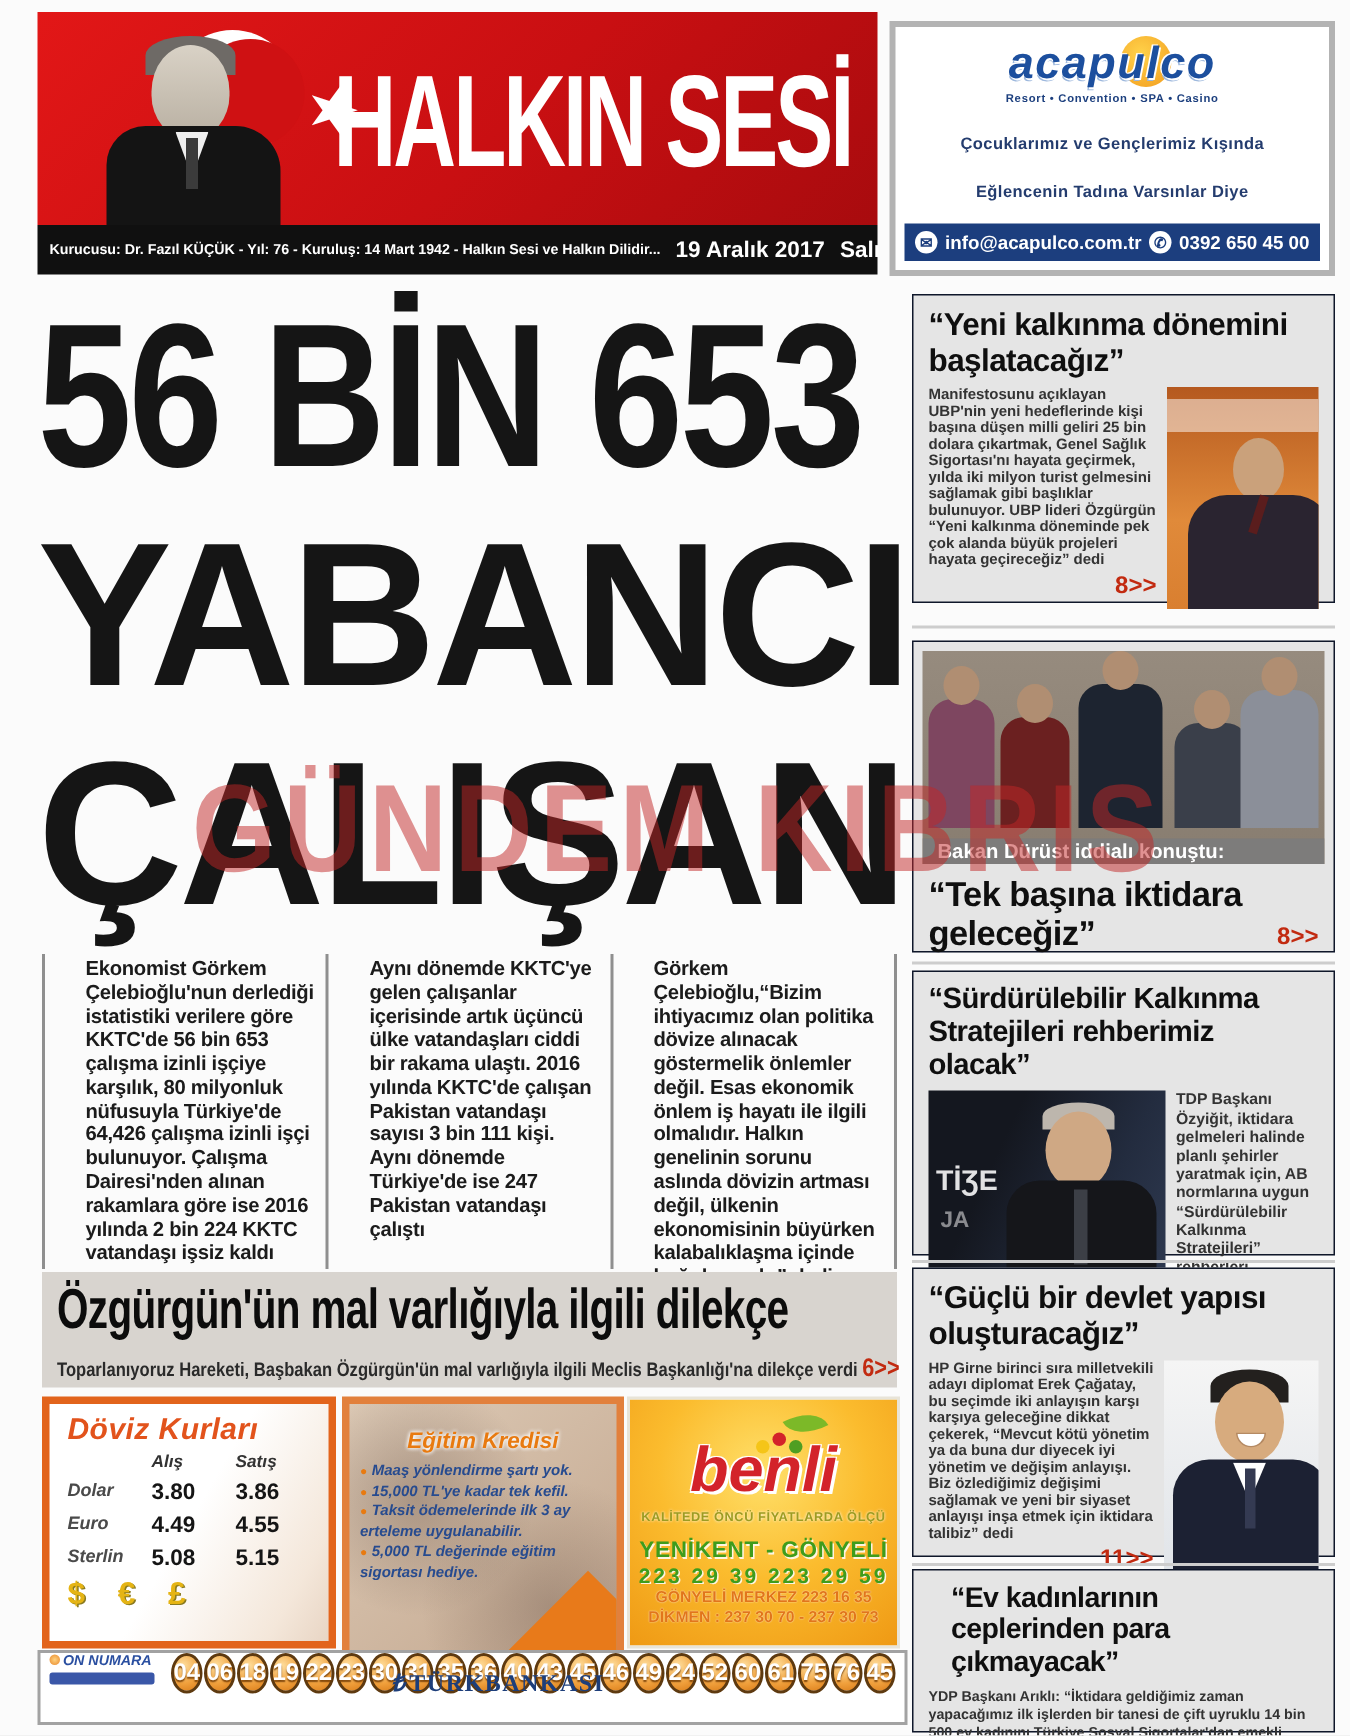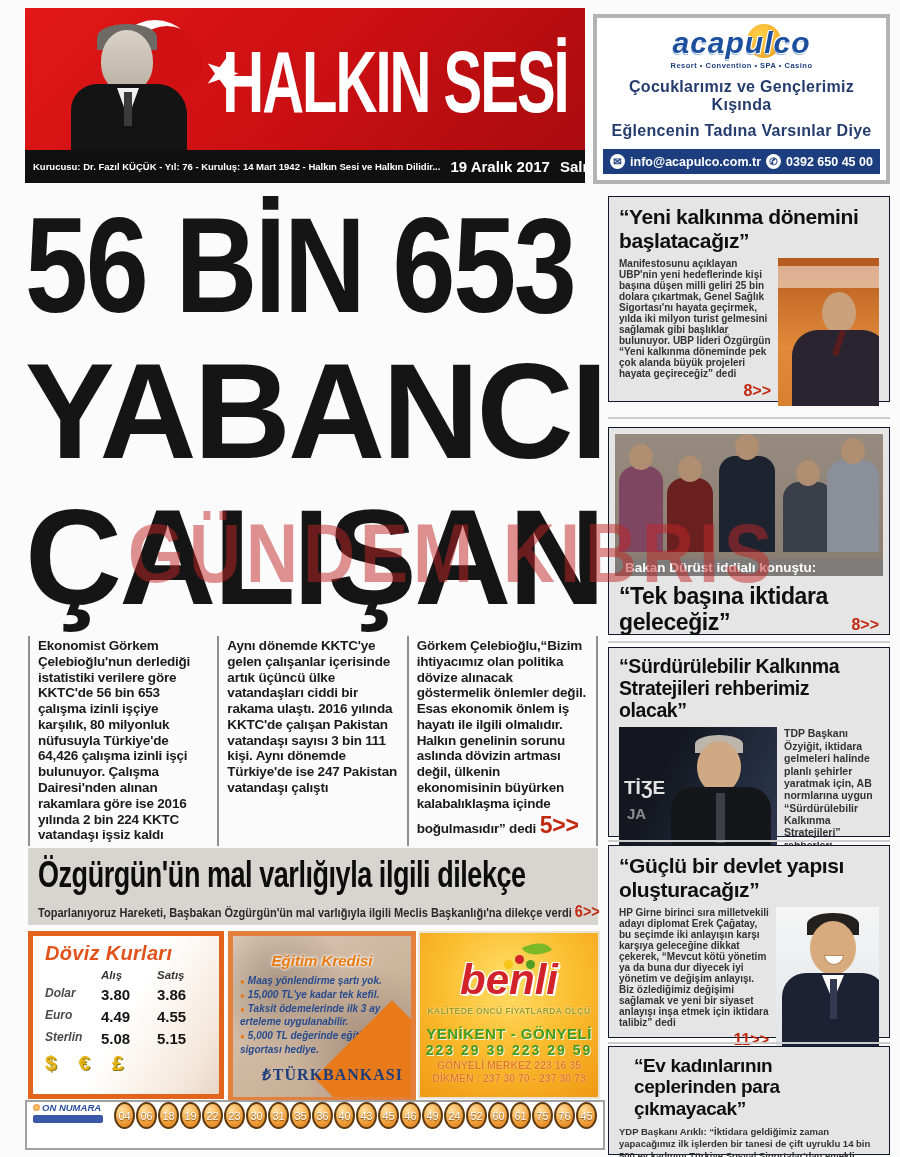--- a/index.html
+++ b/index.html
@@ -35,42 +35,42 @@
   .date-line span{margin-left:10px;}
 
   
   .acapulco{position:absolute;left:593px;top:14px;width:297px;height:170px;background:#fff;
     border:4px solid #b3b3b3;box-sizing:border-box;text-align:center;}
   .aca-sun{position:absolute;left:150px;top:6px;width:34px;height:34px;border-radius:50%;
     background:radial-gradient(circle at 40% 35%,#ffd24a,#f29c1f);}
   .aca-brand{position:relative;margin-top:8px;font-size:30px;font-weight:900;font-style:italic;
     color:#1c4f9e;text-shadow:1px 1px 0 #fff,-1px -1px 0 #fff,0 2px 0 #9db8dd;letter-spacing:1px;}
   .aca-sub{font-size:7.5px;font-weight:bold;color:#1c3f7e;letter-spacing:.5px;margin-top:1px;}
-  .aca-line{font-size:16px;font-weight:bold;color:#243c6e;margin-top:8px;letter-spacing:.3px;}
+  .aca-line{font-size:11px;font-weight:bold;color:#243c6e;margin-top:20px;letter-spacing:.3px;}
   .aca-bar{position:absolute;left:6px;right:6px;bottom:6px;height:25px;background:#1c3e7e;
     color:#fff;font-size:12.5px;font-weight:bold;display:flex;align-items:center;justify-content:center;gap:5px;}
   .aca-ic{display:inline-flex;width:15px;height:15px;border-radius:50%;background:#fff;color:#1c3e7e;
     font-size:10px;align-items:center;justify-content:center;}
 
   
   .headline{position:absolute;left:25px;top:192px;width:575px;height:438px;}
   .hl{height:146px;display:flex;align-items:center;font-weight:900;font-size:96px;
     letter-spacing:-2px;color:#151515;white-space:nowrap;transform-origin:left center;}
   .hl1{transform:scale(1.18,1.42);}
   .hl2{transform:scale(1.40,1.42);}
   .hl3{transform:scale(1.40,1.42);}
 
   .watermark{position:absolute;left:128px;top:506px;z-index:40;pointer-events:none;
     font-size:72px;font-weight:bold;color:rgba(193,38,38,.5);letter-spacing:5px;
     white-space:nowrap;transform:scaleY(1.15);transform-origin:left top;}
 
   
   .lead{position:absolute;left:28px;top:636px;width:570px;height:210px;display:flex;
     border-left:2px solid #8f8f8f;border-right:2px solid #8f8f8f;box-sizing:border-box;}
-  .lcol{flex:1;padding:2px 8px 0 8px;font-size:13.5px;font-weight:bold;line-height:1.17;
+  .lcol{flex:1;padding:2px 8px 0 27px;font-size:13.5px;font-weight:bold;line-height:1.17;
     color:#1b1b1b;letter-spacing:-.2px;}
   .lcol + .lcol{border-left:2px solid #8f8f8f;}
   .pref{color:#c22a10;font-weight:900;}
   .pref-big{font-size:23px;}
 
   
   .banner{position:absolute;left:28px;top:848px;width:570px;height:77px;background:#d8d4cf;
     box-sizing:border-box;padding:5px 10px 0;}
   .banner-title{font-size:30px;font-weight:900;color:#0c0c0c;letter-spacing:-.5px;
     white-space:nowrap;transform:scale(.9,1.25);transform-origin:left top;}
@@ -84,21 +84,21 @@
     padding:6px 0 0 12px;}
   .dv-title{color:#e2531c;font-weight:900;font-style:italic;font-size:20px;letter-spacing:.3px;}
   .dv-grid{display:grid;grid-template-columns:56px 56px 56px;margin-top:4px;row-gap:5px;}
   .dv-h{font-size:11.5px;font-weight:bold;font-style:italic;color:#333;}
   .dv-n{font-size:12px;font-weight:bold;font-style:italic;color:#4a4a4a;}
   .dv-v{font-size:15px;font-weight:900;color:#151515;}
   .dv-symbols{margin-top:4px;font-size:21px;font-weight:900;color:#e5b414;letter-spacing:8px;
     text-shadow:1px 1px 0 #8a7a20;}
 
   
-  .tbank{position:absolute;left:228px;top:931px;width:188px;height:171px;background:#e2803c;
+  .tbank{position:absolute;left:228px;top:931px;width:188px;height:218px;background:#e2803c;
     box-sizing:border-box;padding:5px;}
   .tb-inner{position:relative;width:100%;height:100%;overflow:hidden;box-sizing:border-box;
     background:
       radial-gradient(circle at 25% 30%,rgba(90,70,60,.35),transparent 40%),
       radial-gradient(circle at 75% 65%,rgba(90,70,60,.3),transparent 45%),
       linear-gradient(140deg,#ddcab6,#cbb29b 60%,#bda28d);
     padding:16px 7px 0;}
   .tb-inner::after{content:"";position:absolute;right:-36px;bottom:-36px;width:110px;height:110px;
     background:#e87a1a;transform:rotate(45deg);}
   .tb-title{color:#e87a10;font-weight:900;font-style:italic;font-size:15px;text-align:center;
@@ -134,21 +134,21 @@
   .lotto{position:absolute;left:25px;top:1100px;width:580px;height:50px;background:#fff;
     border:2px solid #a2a2a2;box-sizing:border-box;display:flex;align-items:flex-start;padding:0 6px;gap:5px;}
   .lt-logo{width:76px;flex:none;}
   .lt-name{color:#2a4fa0;font-size:9.5px;font-weight:900;font-style:italic;white-space:nowrap;}
   .lt-name::before{content:"";display:inline-block;width:7px;height:7px;border-radius:50%;
     background:radial-gradient(#ffd27f,#e8872a);margin-right:2px;}
   .lt-bar{height:8px;width:70px;margin-top:2px;border-radius:2px;background:#3a57a8;}
   .lt-balls{flex:1;display:flex;justify-content:space-between;}
   .ball{width:21px;height:27px;border-radius:50%;box-sizing:border-box;border:2px solid #5e3a10;
     background:radial-gradient(circle at 35% 28%,#ffdf9e,#f0a03c 60%,#d87a18);
-    color:#fff;font-weight:400;font-size:11px;display:flex;align-items:center;justify-content:center;
+    color:#fff;font-weight:700;font-size:16px;display:flex;align-items:center;justify-content:center;
     text-shadow:0 1px 1px rgba(110,55,0,.85);}
 
   
   .sb{position:absolute;left:608px;width:282px;background:#e5e5e5;border:1px solid #0f172a;
     box-sizing:border-box;padding:8px 10px;}
   .sb-title{font-weight:900;color:#0f0f0f;letter-spacing:-.4px;line-height:1.12;}
   .sb-body{font-size:10px;font-weight:bold;color:#333;line-height:1.1;}
   .sb-ref{color:#c22a10;font-weight:900;font-size:16px;text-align:right;margin-top:3px;}
   .sb-row{display:flex;gap:7px;margin-top:6px;}
   .sep{position:absolute;left:608px;width:282px;height:2px;background:#cdcdcd;}

